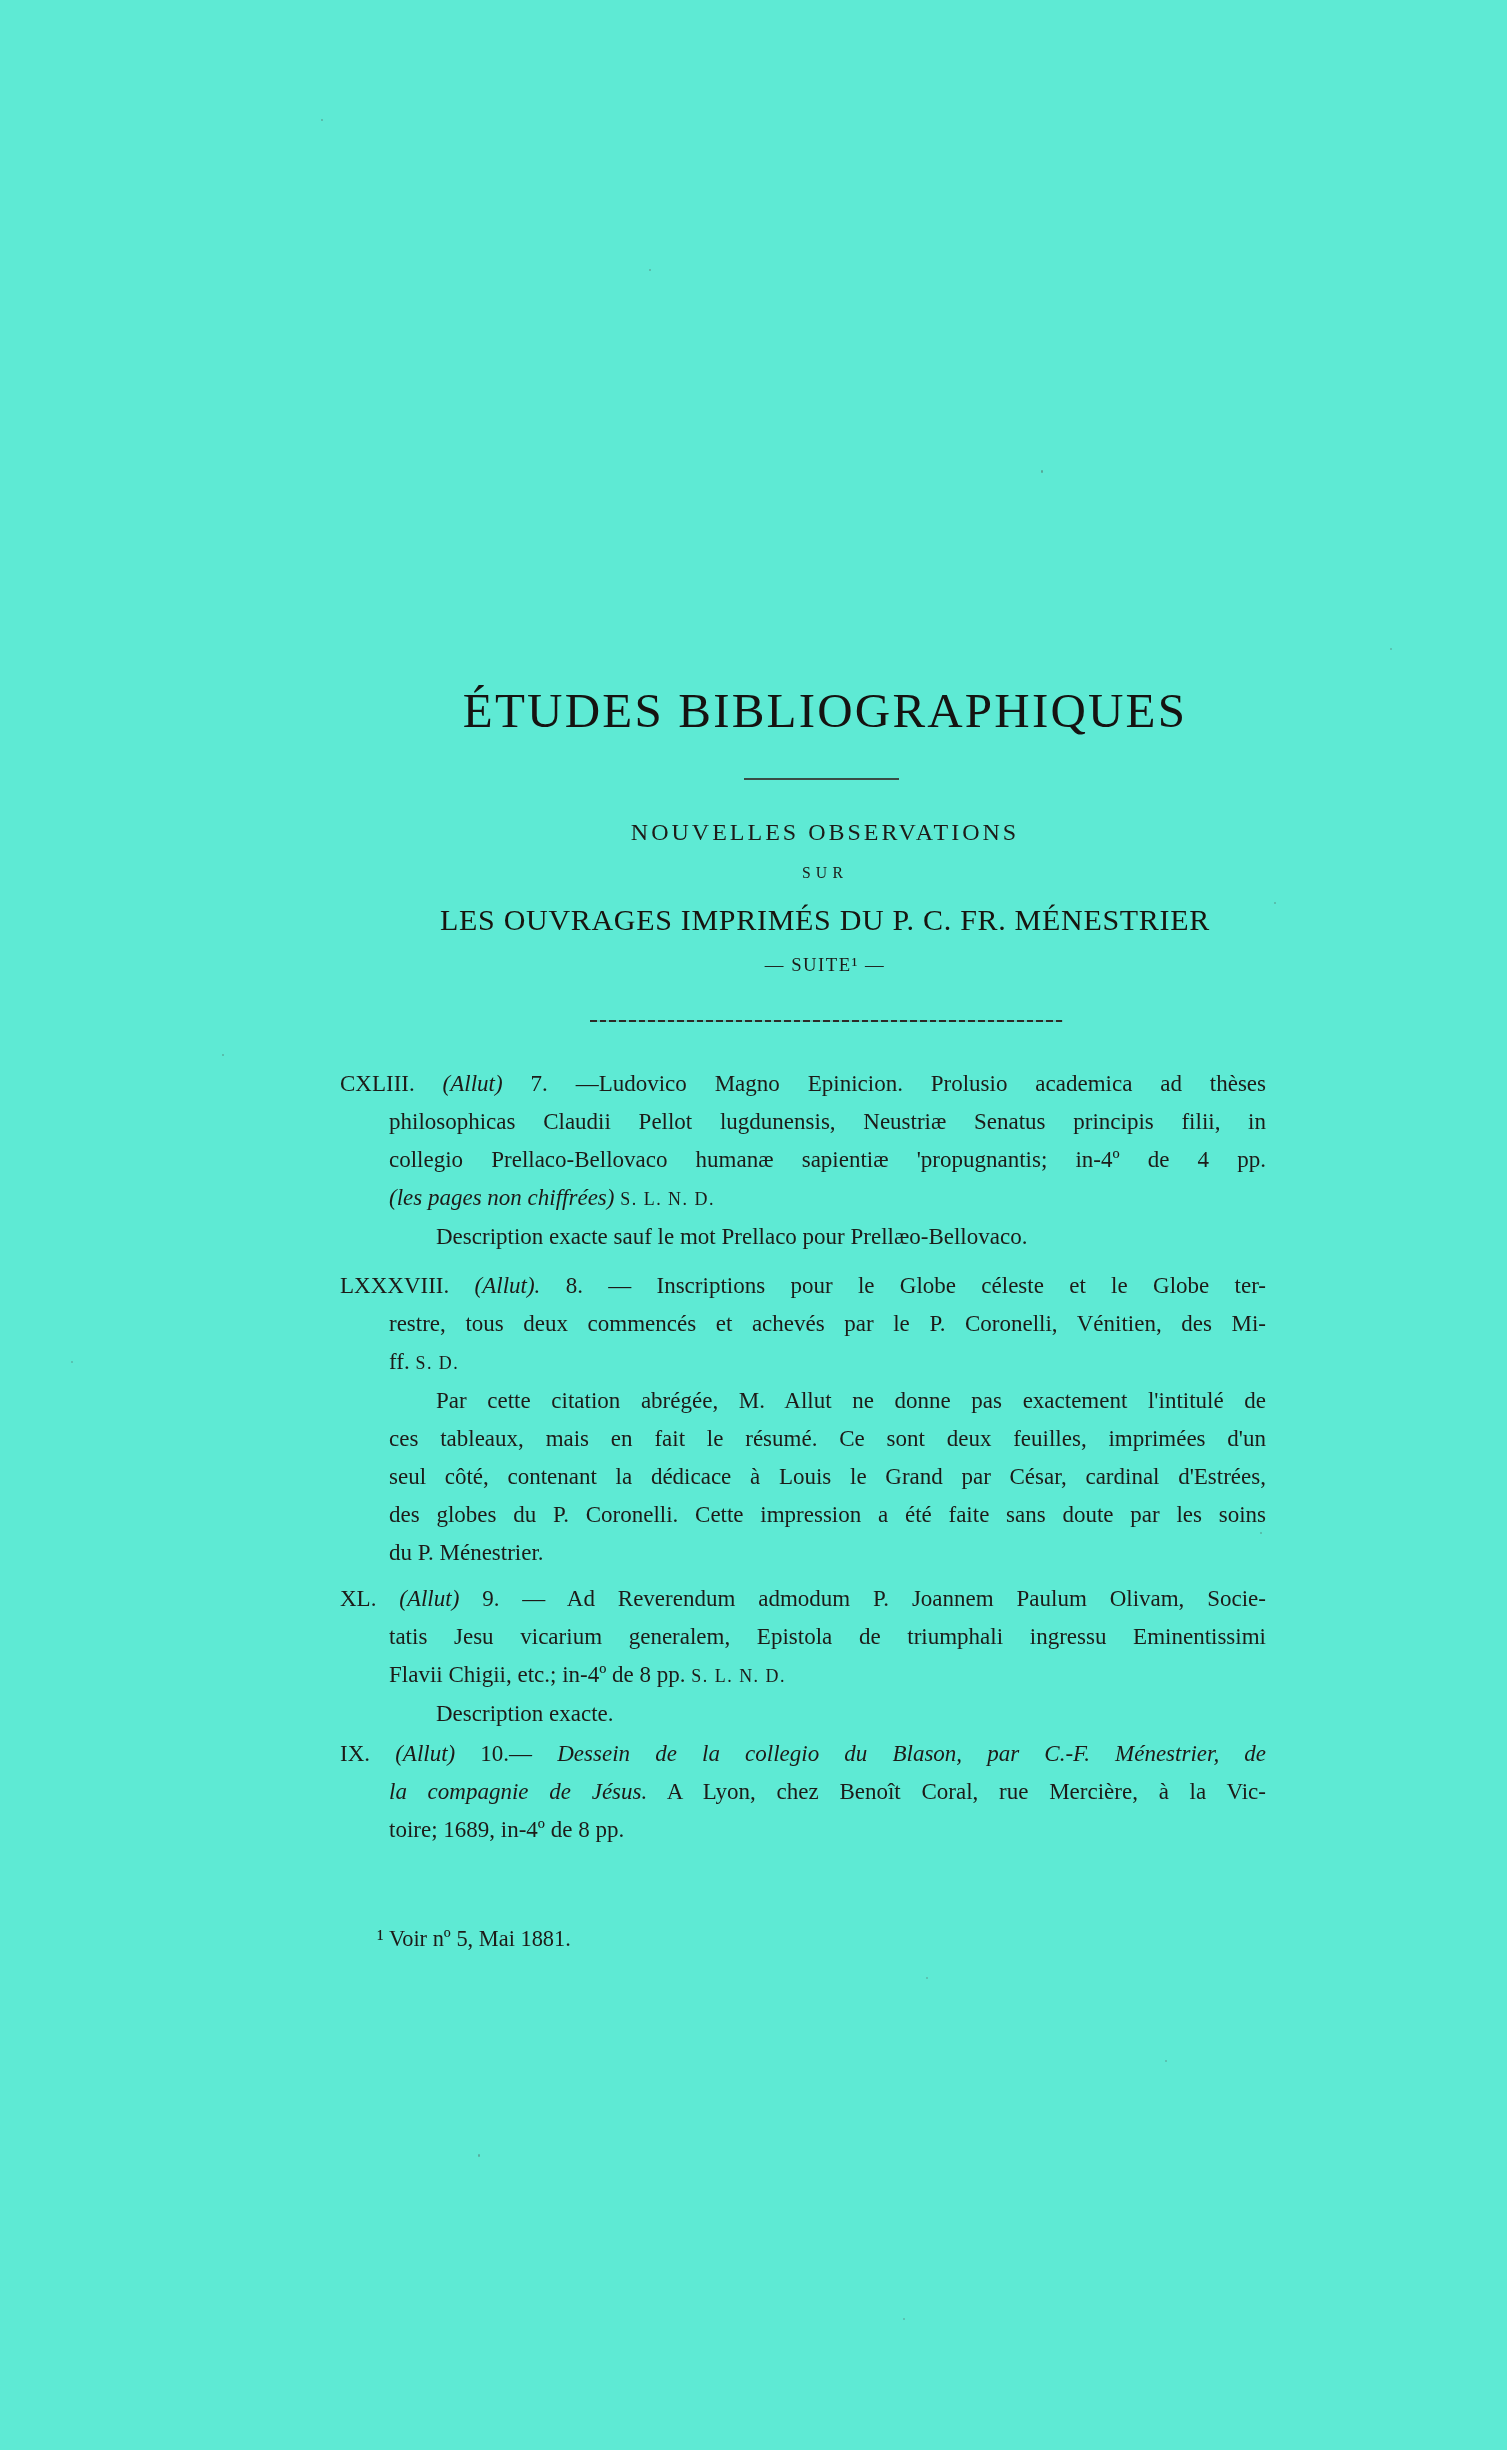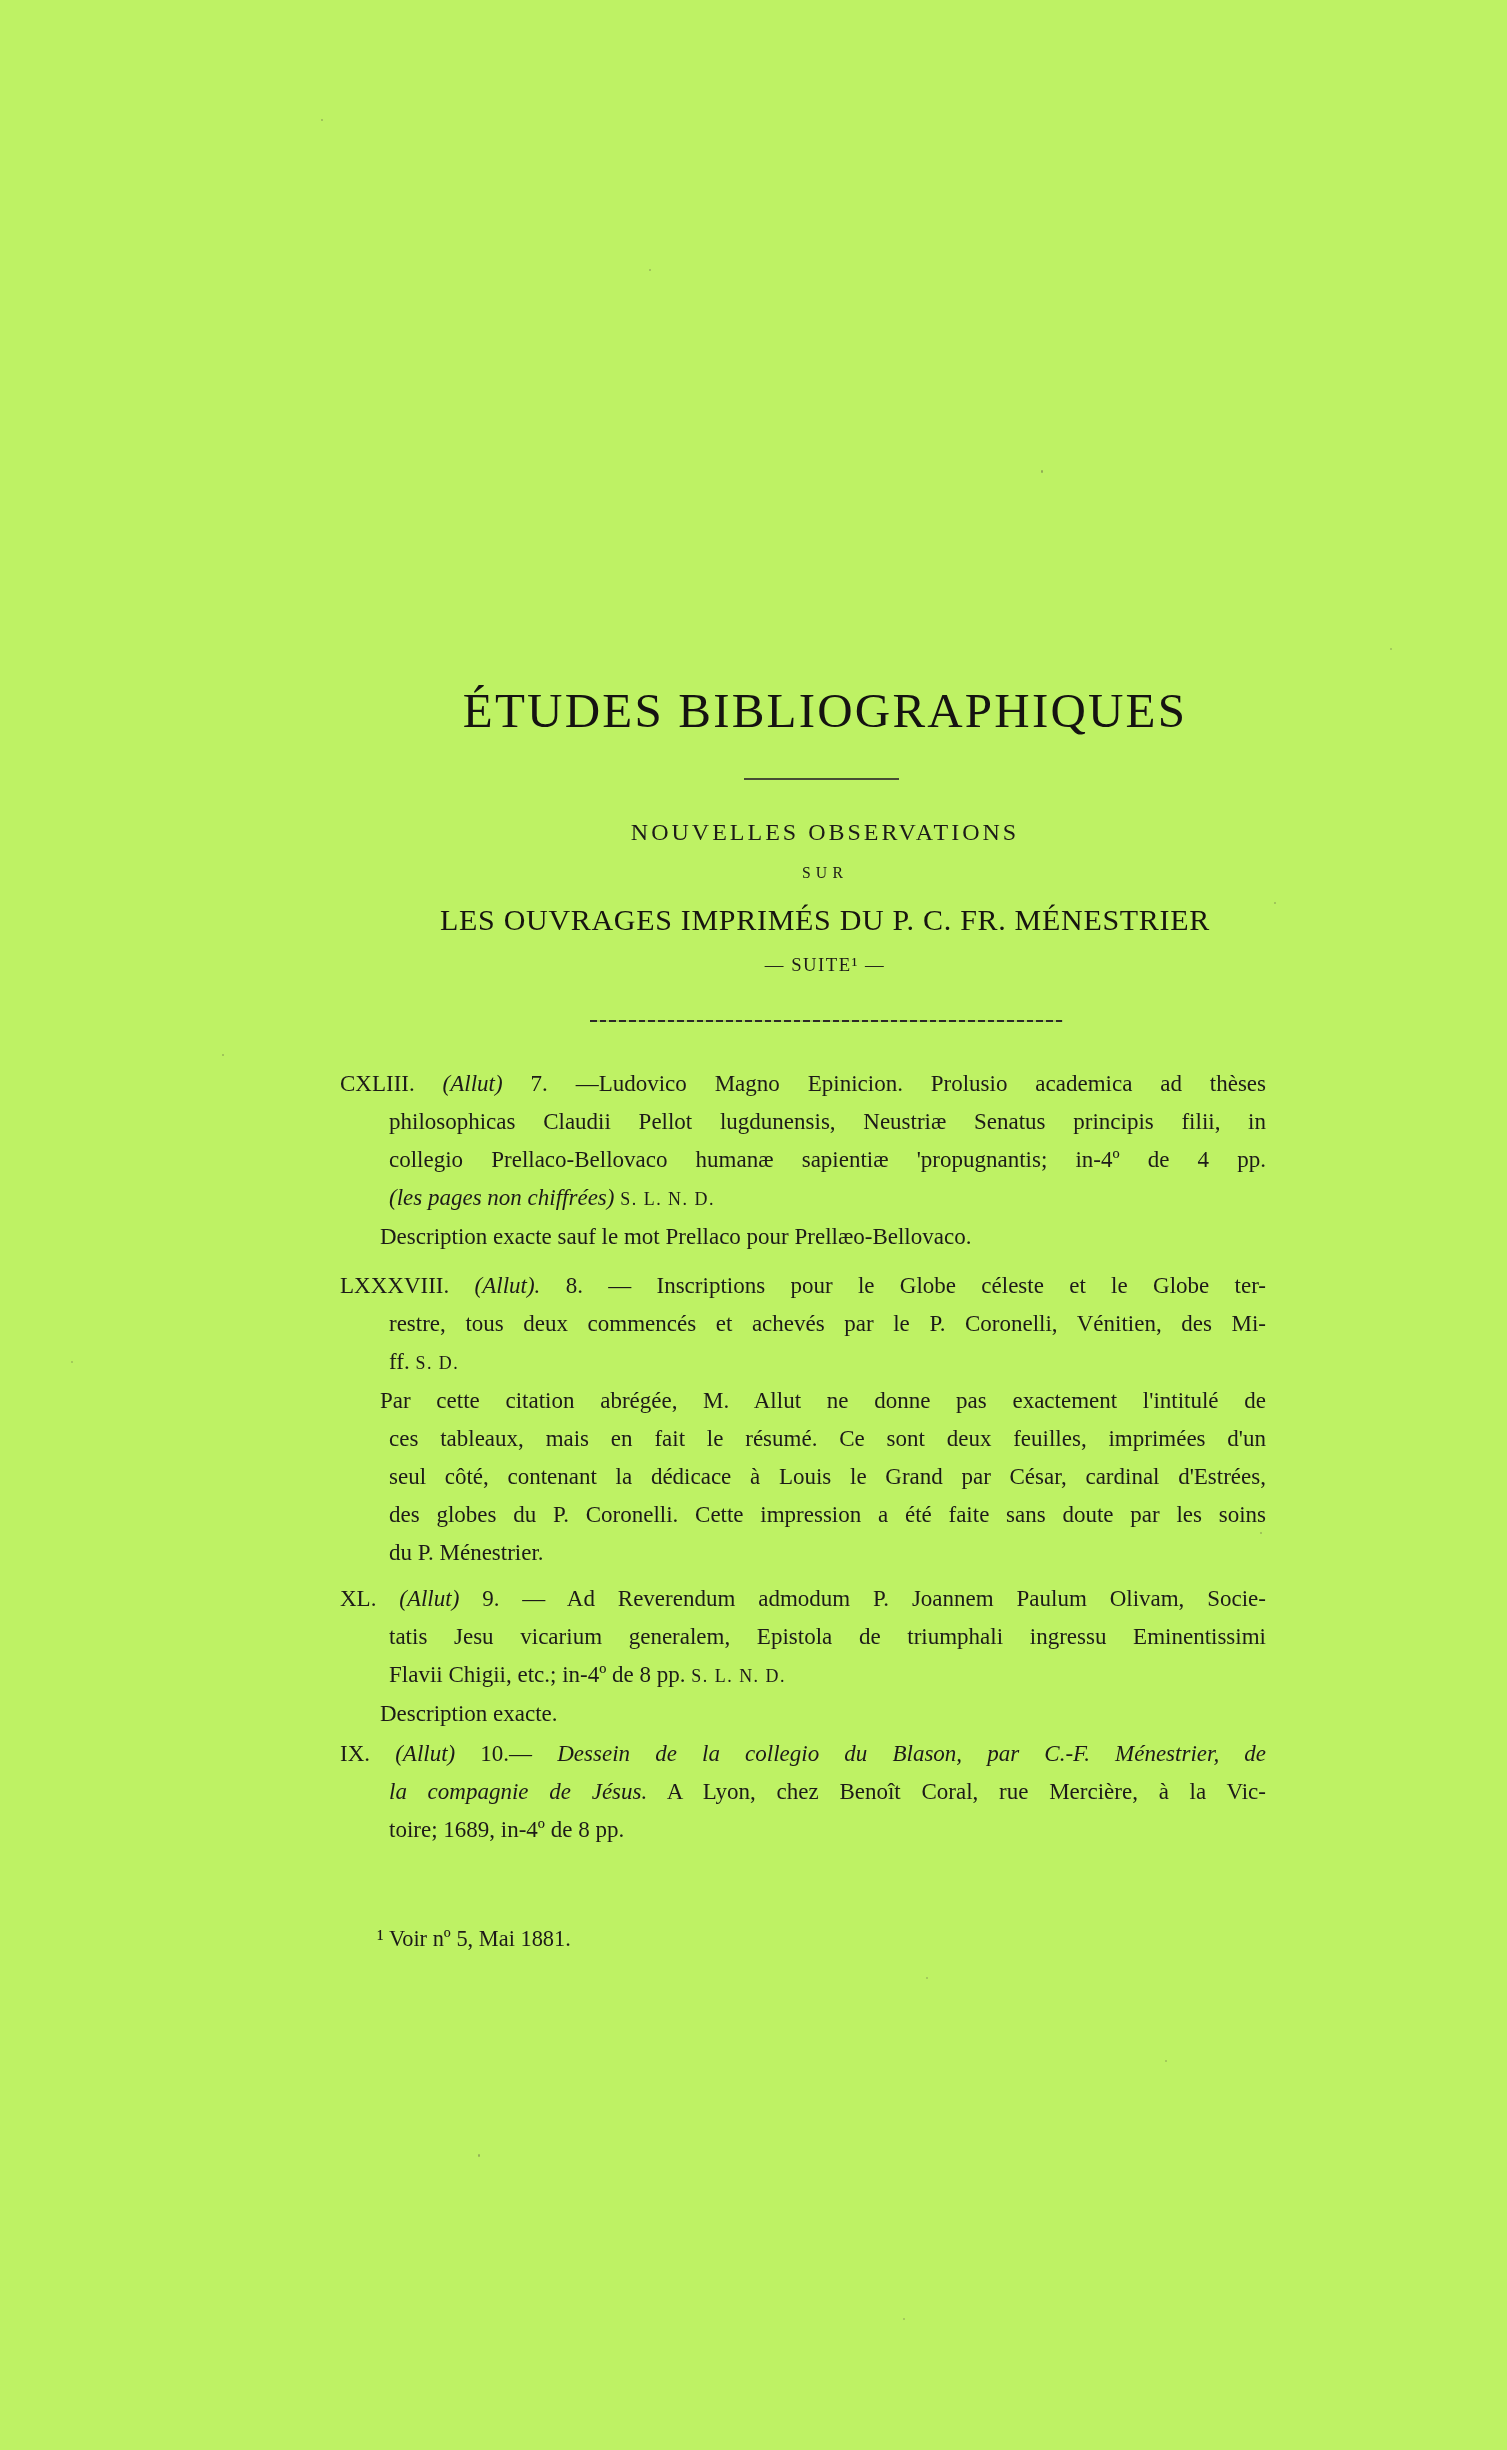--- a/index.html
+++ b/index.html
@@ -1,20 +1,20 @@
 <!DOCTYPE html>
 <html style="font-size:12px"><head>
 <meta charset="utf-8">
 <style>
   html, body { margin: 0; padding: 0; background: #ffffff; }
   .page {
     position: relative;
     width: 1507px;
     height: 2450px;
-    background: #bef264;
+    background: #5eead4;
     color: #1d1b18;
     font-family: "Liberation Serif", "DejaVu Serif", serif;
     overflow: hidden;
   }
 
   
   .mh { position: absolute; left: 366px; width: 918px; text-align: center; white-space: nowrap; }
   .mh-title   { top: 682px;  font-size: 49px; letter-spacing: 2.2px; color: #151311; }
   .mh-obs     { top: 819px; font-size: 24px; letter-spacing: 3px; }
   .mh-sur     { top: 864px; font-size: 15.7px; letter-spacing: 5.2px; }
@@ -30,21 +30,21 @@
     background: repeating-linear-gradient(90deg, #2c2a26 0 6.7px, rgba(44,42,38,.15) 6.7px 9.7px);
   }
 
   
   .bibliography {
     position: absolute; left: 340px; top: 1065px; width: 926px;
     font-size: 23px; line-height: 38px;
   }
   .ln { display: block; }
   .l1 { margin-left: 49px; }
-  .l2 { margin-left: 40px; }
+  .l2 { margin-left: 96px; }
   .just { text-align: justify; text-align-last: justify; text-justify: inter-word; }
   .it { font-style: italic; }
   .sc { font-size: 0.78em; letter-spacing: 1.5px; margin-top: 29px; }
   .e2 { margin-top: 11.2px; }
   .e3 { margin-top: 7.5px; }
   .e4 { margin-top: 2.2px; }
 
   
   .footnote {
     position: absolute; left: 377px; top: 1924px;

